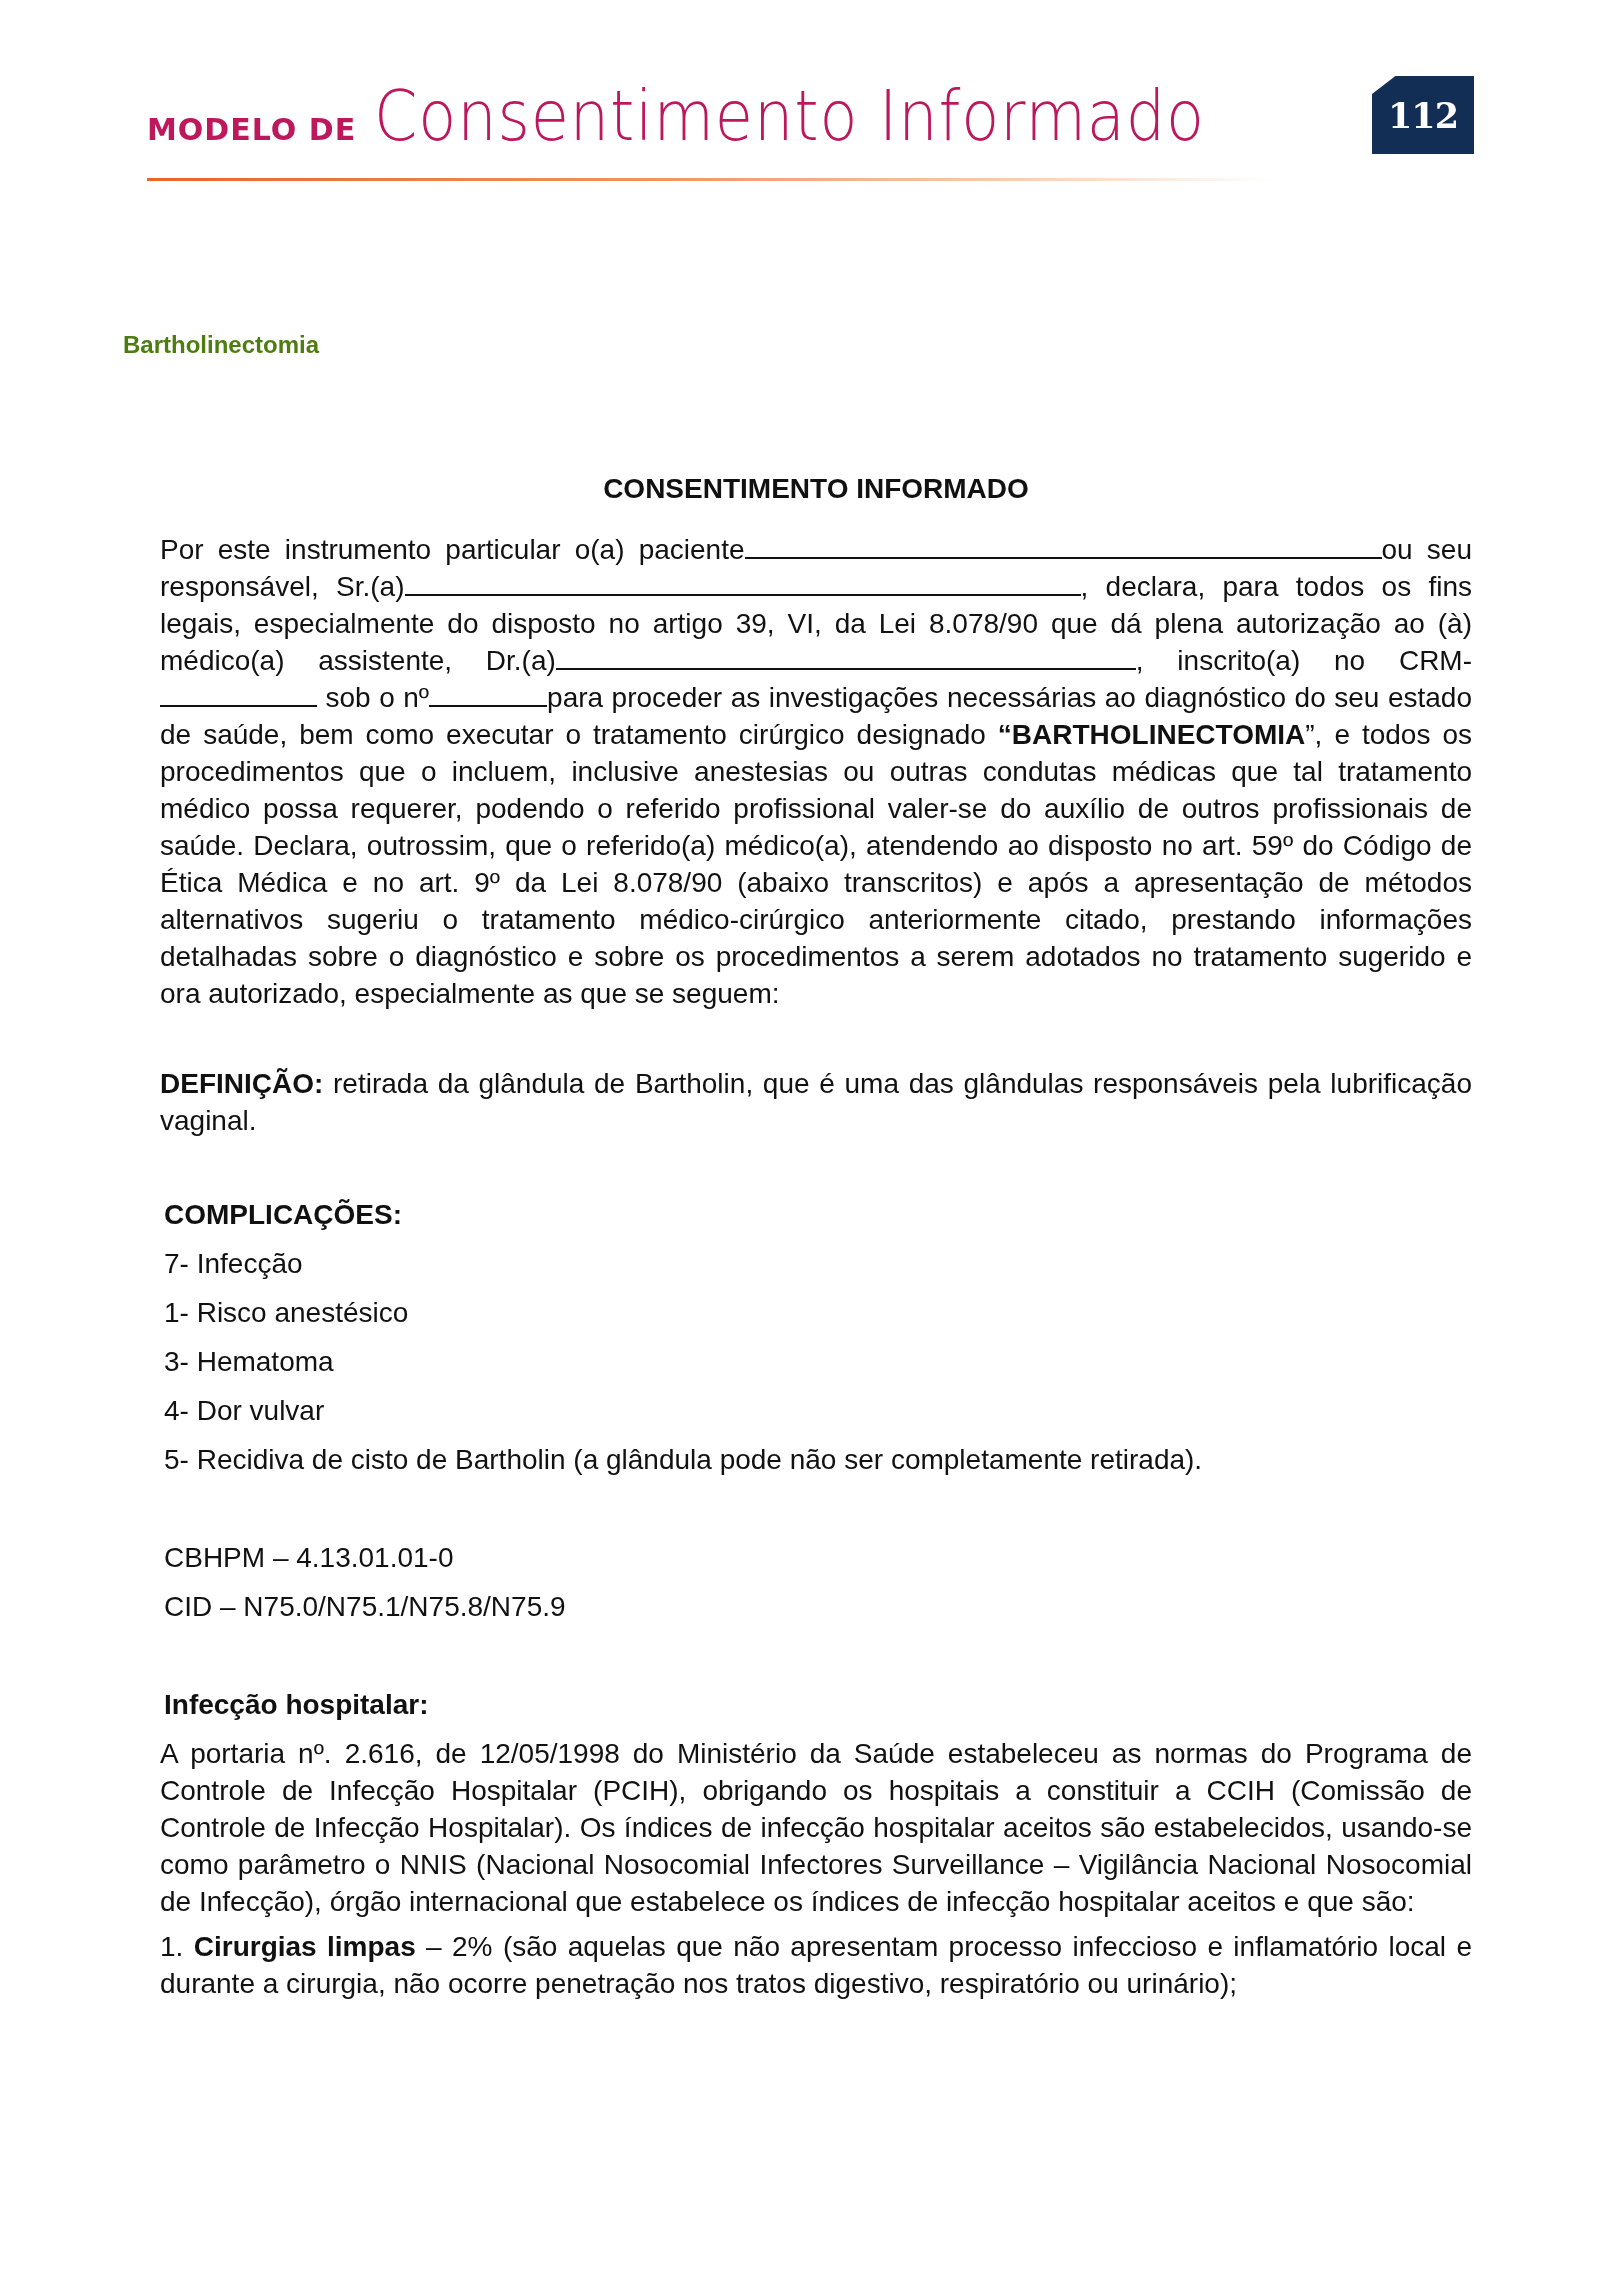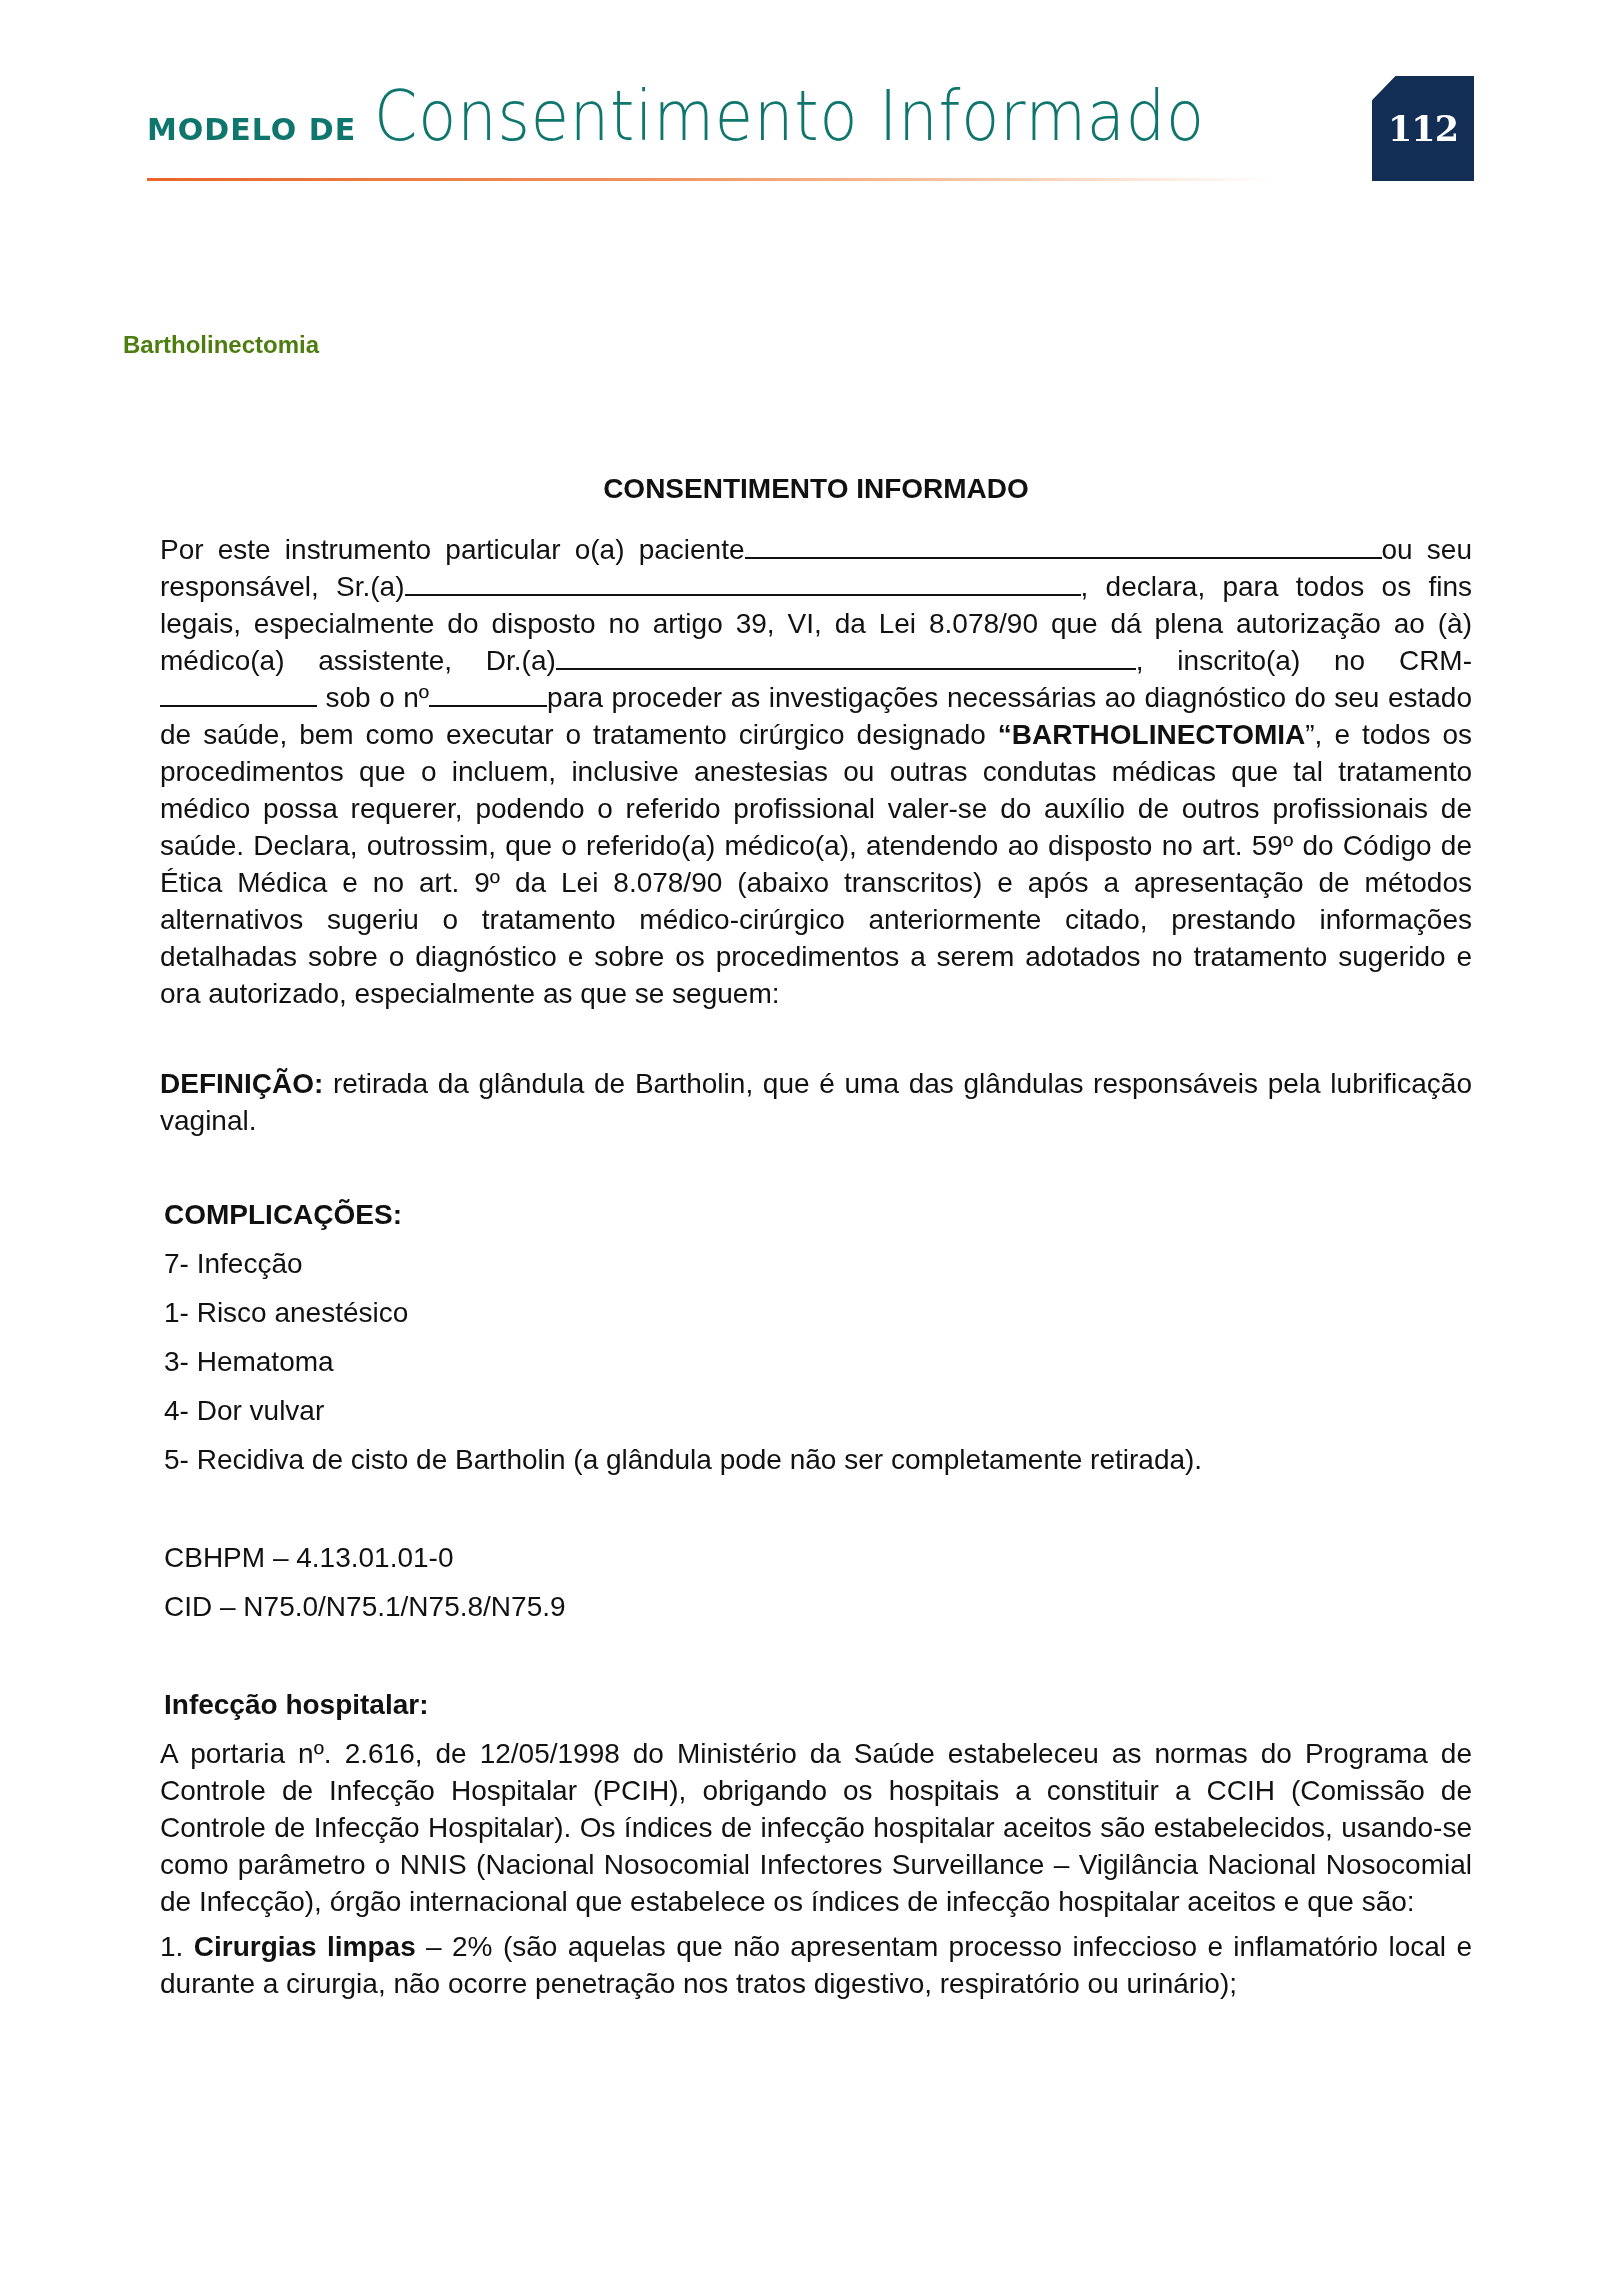--- a/index.html
+++ b/index.html
@@ -1,24 +1,24 @@
 <!DOCTYPE html>
 <html><head>
 <meta charset="utf-8">
 <style>
   html, body { margin: 0; padding: 0; background: #ffffff; }
   body { width: 1621px; height: 2293px; position: relative; overflow: hidden; font-family: "Liberation Sans", sans-serif; color: #111; }
 
   .header { position: absolute; left: 147px; top: 76px; width: 1333px; height: 118px; }
-  .header-title { position: absolute; left: 0; top: 0; white-space: nowrap; color: #0f766e; }
+  .header-title { position: absolute; left: 0; top: 0; white-space: nowrap; color: #be185d; }
   .header-prefix { font-family: "DejaVu Sans", sans-serif; font-weight: bold; font-size: 30px; letter-spacing: 1px; vertical-align: baseline; }
   .header-main { font-family: "DejaVu Sans", sans-serif; font-weight: 300; font-size: 69px; letter-spacing: 1px; margin-left: 17.6px; transform: scaleX(0.9); display: inline-block; transform-origin: left bottom; }
   .header-rule { position: absolute; left: 0; top: 102px; width: 1127px; height: 2.9px; background: linear-gradient(to right, #e8652a 0%, #f0935f 45%, #f8c9ab 75%, rgba(255,255,255,0) 100%); }
 
-  .page-box { position: absolute; left: 1372px; top: 76px; width: 102px; height: 105px; background: #132e55; clip-path: polygon(23% 0, 100% 0, 100% 100%, 0 100%, 0 23%); display: flex; align-items: center; justify-content: center; }
+  .page-box { position: absolute; left: 1372px; top: 76px; width: 102px; height: 78px; background: #132e55; clip-path: polygon(23% 0, 100% 0, 100% 100%, 0 100%, 0 23%); display: flex; align-items: center; justify-content: center; }
   .page-number { color: #ffffff; font-family: "DejaVu Serif", serif; font-weight: bold; font-size: 35px; letter-spacing: -1px; }
 
   .section-title { position: absolute; left: 123px; top: 331px; font-weight: bold; font-size: 24px; color: #4d7c0f; }
 
   .doc { position: absolute; left: 152px; top: 470px; width: 1328px; font-size: 28px; line-height: 37px; }
   .doc-heading { text-align: center; font-weight: bold; font-size: 28px; margin: 0 0 23.5px 0; }
   .para { text-align: justify; margin: 8px; }
   .blank { display: inline-block; border-bottom: 2px solid #111; height: 25.5px; vertical-align: baseline; }
   .b { font-weight: bold; }
   .gap { height: 37px; }

